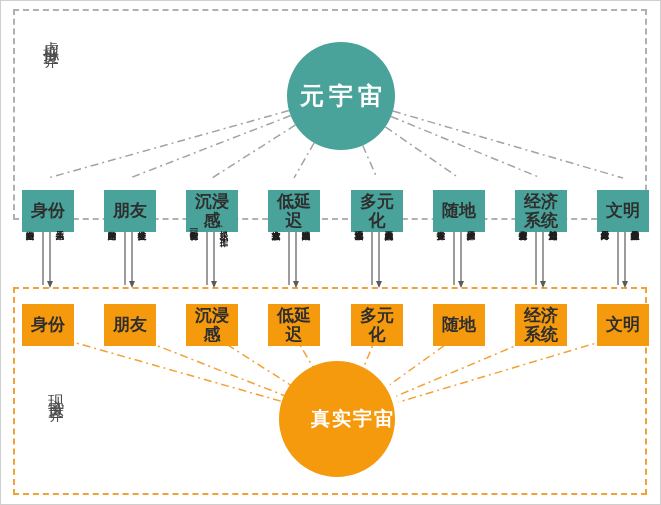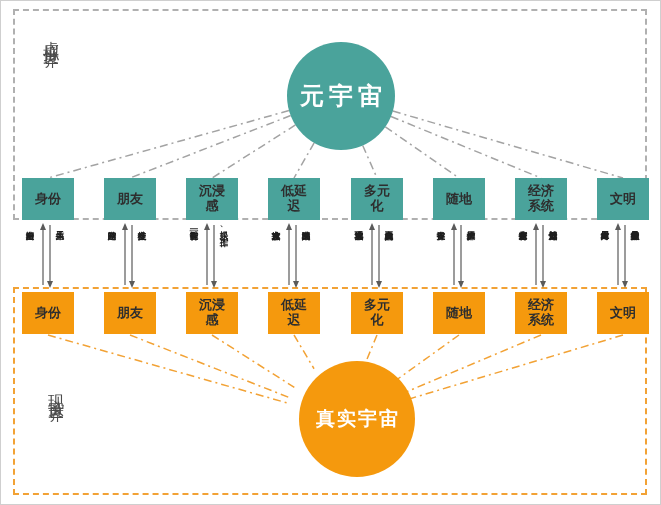--- a/index.html
+++ b/index.html
@@ -7,23 +7,23 @@
   .region{position:absolute;border:2px dashed #b3b3b3;box-sizing:border-box;background:transparent;}
   #vregion{left:12px;top:8px;width:634px;height:211px;border-color:#b0b0b0;}
   #rregion{left:12px;top:286px;width:634px;height:208px;border-color:var(--orange-connector,#f2a235);}
   .side-label{position:absolute;writing-mode:vertical-rl;text-orientation:upright;font-size:16px;
     color:#4a4a4a;letter-spacing:4px;line-height:1;}
   #vlabel{left:42px;top:27px;}
   #rlabel{left:47px;top:381px;}
   .hub{position:absolute;border-radius:50%;display:flex;align-items:center;justify-content:center;
     color:#fff;font-weight:bold;z-index:3;}
   #vhub{left:286px;top:41px;width:108px;height:108px;background:var(--teal,#4aa39b);font-size:24px;letter-spacing:5px;padding-left:5px;box-sizing:border-box;align-items:center;}
-  #rhub{left:298px;top:360px;width:116px;height:116px;background:var(--orange,#f5990d);font-size:19px;letter-spacing:2px;padding-left:2px;box-sizing:border-box;}
+  #rhub{left:278px;top:360px;width:116px;height:116px;background:var(--orange,#f5990d);font-size:19px;letter-spacing:2px;padding-left:2px;box-sizing:border-box;justify-content:flex-end;}
   .box{position:absolute;width:52px;height:42px;display:flex;align-items:center;justify-content:center;
-    text-align:center;font-size:13px;font-weight:bold;color:#2e2e2e;line-height:1.12;z-index:2;box-sizing:border-box;}
+    text-align:center;font-size:17px;font-weight:bold;color:#2e2e2e;line-height:1.12;z-index:2;box-sizing:border-box;margin-top:12px;}
   .box.teal{background:var(--teal,#4aa39b);}
   .box.orange{background:var(--orange,#f5990d);}
   .box span{display:inline-block;}
   .vcol-label{position:absolute;writing-mode:vertical-rl;text-orientation:upright;font-size:8.5px;
     font-weight:bold;color:#1f1f1f;line-height:1;letter-spacing:0;z-index:2;}
   svg.wires{position:absolute;left:0;top:0;width:659px;height:503px;z-index:1;}
 </style>
 </head>
 <body>
 

